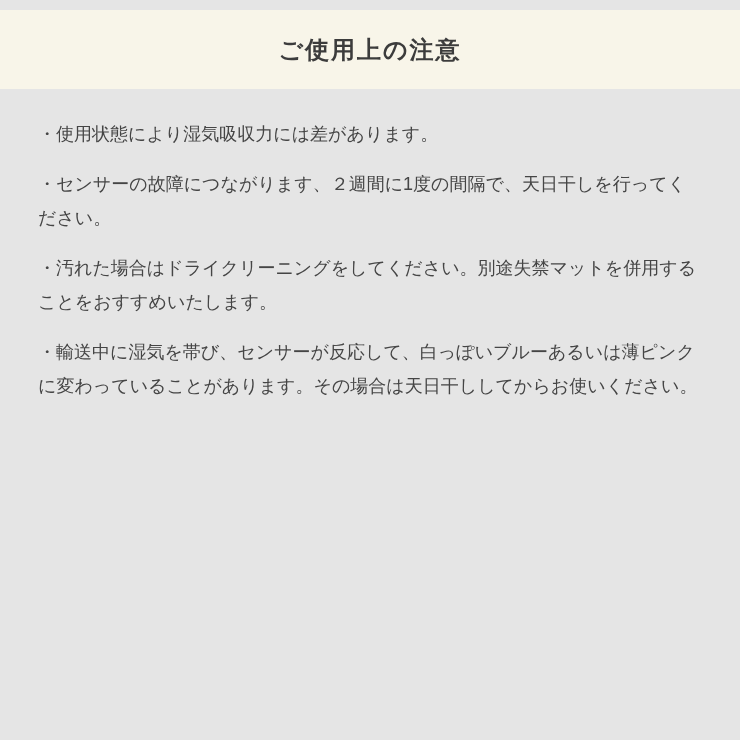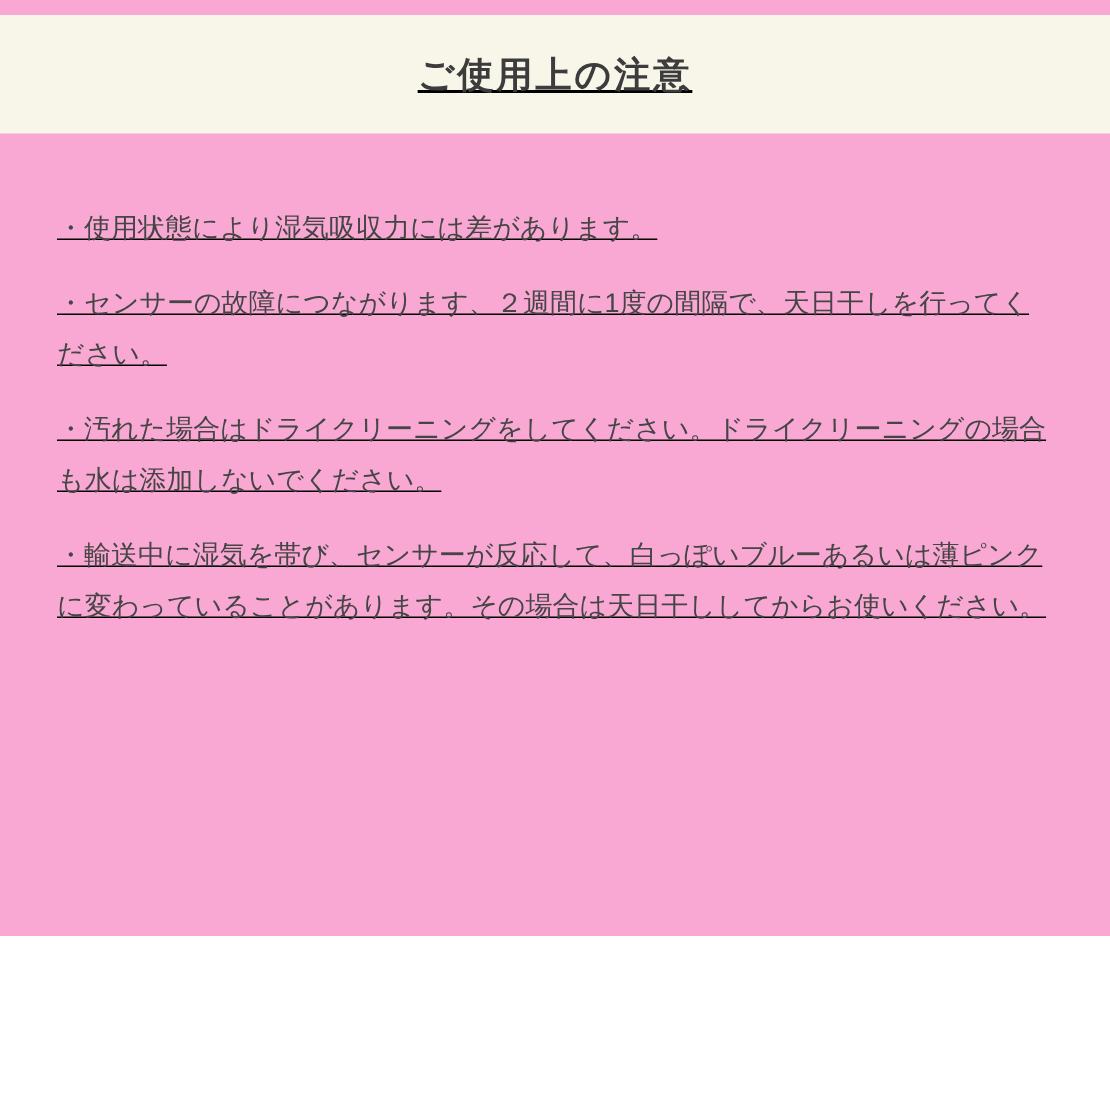--- a/index.html
+++ b/index.html
@@ -3,43 +3,42 @@
 <meta charset="utf-8">
 <style>
   html, body {
     margin: 0;
     padding: 0;
     background: #ffffff;
   }
   .page {
     position: relative;
     width: 740px;
-    height: 624px;
-    background: #f9a8d4;
+    height: 740px;
+    background: #e5e5e5;
     font-family: "Liberation Sans", "DejaVu Sans", sans-serif;
     overflow: hidden;
-    text-decoration: underline;
   }
   .notice-header {
     margin-top: 10px;
     height: 79px;
     background: #f8f5e9;
     display: flex;
     align-items: center;
     justify-content: center;
   }
   .notice-title {
     margin: 0;
     font-size: 24px;
     font-weight: 700;
     letter-spacing: 2px;
     color: #3c3c3c;
   }
   .notice-body {
-    padding: 46px 38px 0 38px;
+    padding: 28px 38px 0 38px;
   }
   .note {
     margin: 0 0 16px 0;
     font-size: 18px;
     line-height: 34px;
     letter-spacing: 0;
     color: #454545;
     overflow-wrap: break-word;
     text-align: left;
   }
@@ -49,17 +48,17 @@
 
 <div class="page">
 
   <header class="notice-header">
     <h1 class="notice-title">ご使用上の注意</h1>
   </header>
 
   <main class="notice-body">
     <p class="note">・使用状態により湿気吸収力には差があります。</p>
     <p class="note">・センサーの故障につながります、２週間に1度の間隔で、天日干しを行ってください。</p>
-    <p class="note">・汚れた場合はドライクリーニングをしてください。ドライクリーニングの場合も水は添加しないでください。</p>
+    <p class="note">・汚れた場合はドライクリーニングをしてください。別途失禁マットを併用することをおすすめいたします。</p>
     <p class="note">・輸送中に湿気を帯び、センサーが反応して、白っぽいブルーあるいは薄ピンクに変わっていることがあります。その場合は天日干ししてからお使いください。</p>
   </main>
 
 </div>
 
 </body></html>

